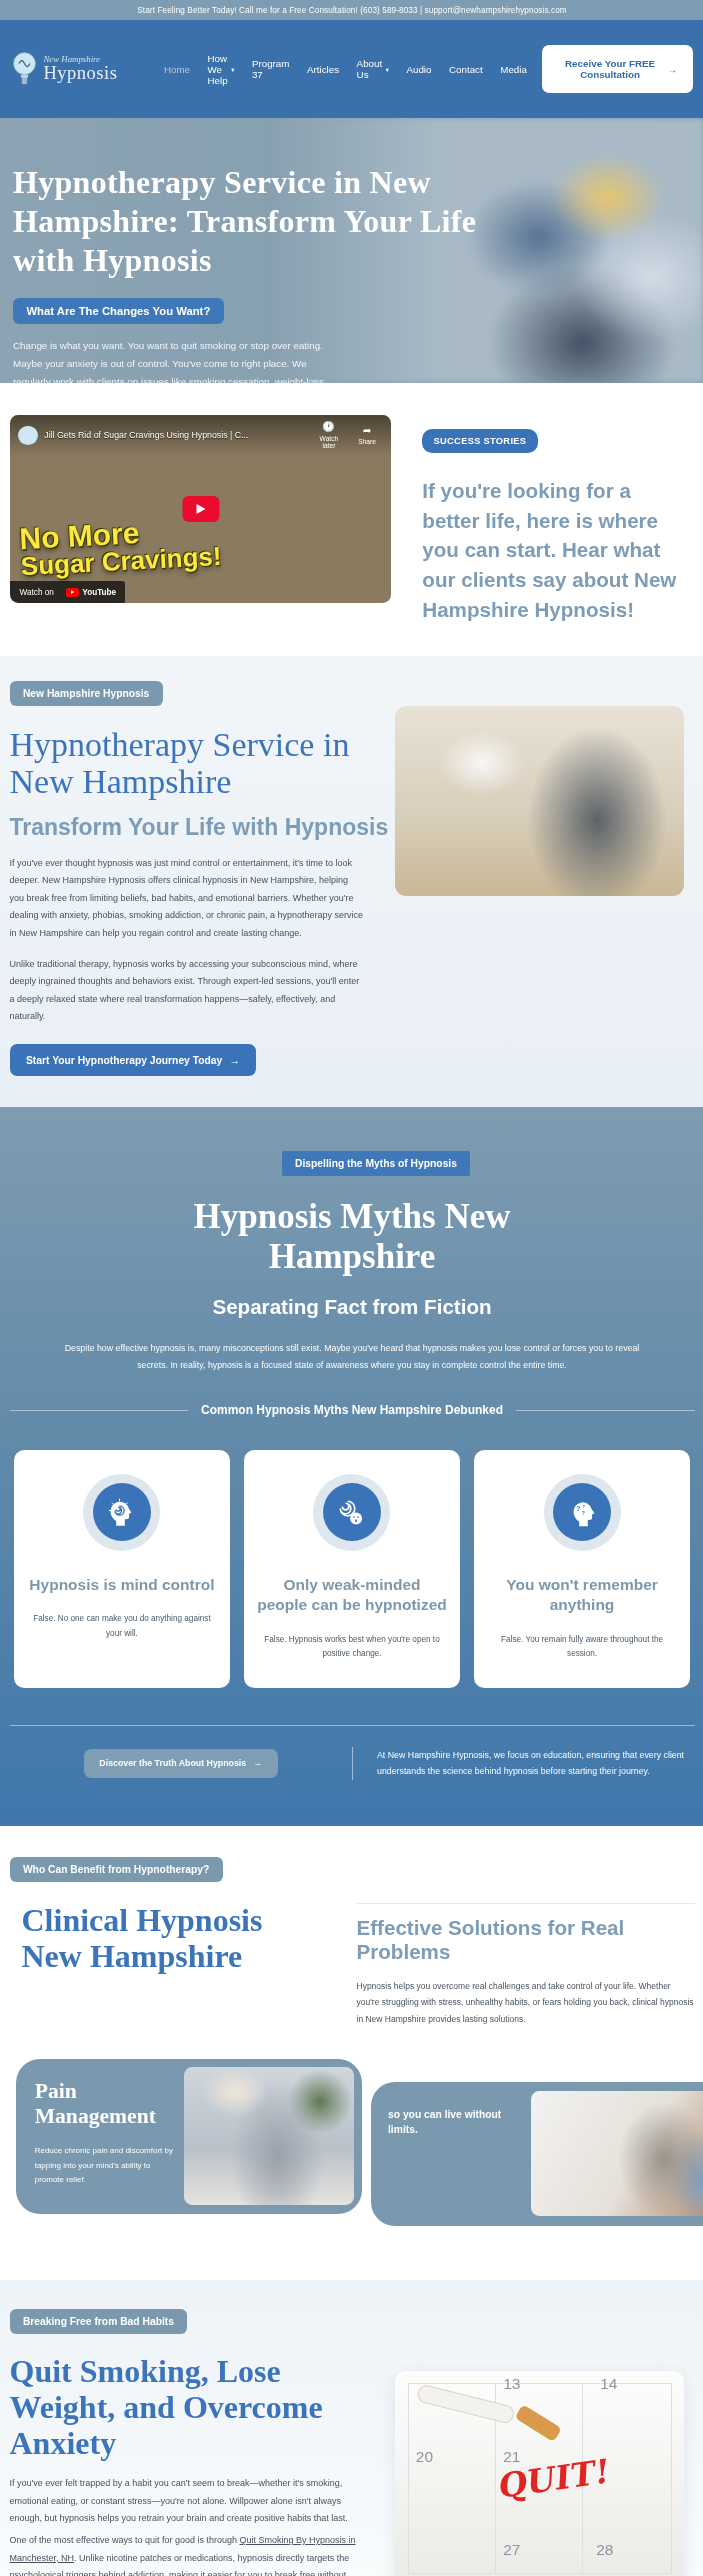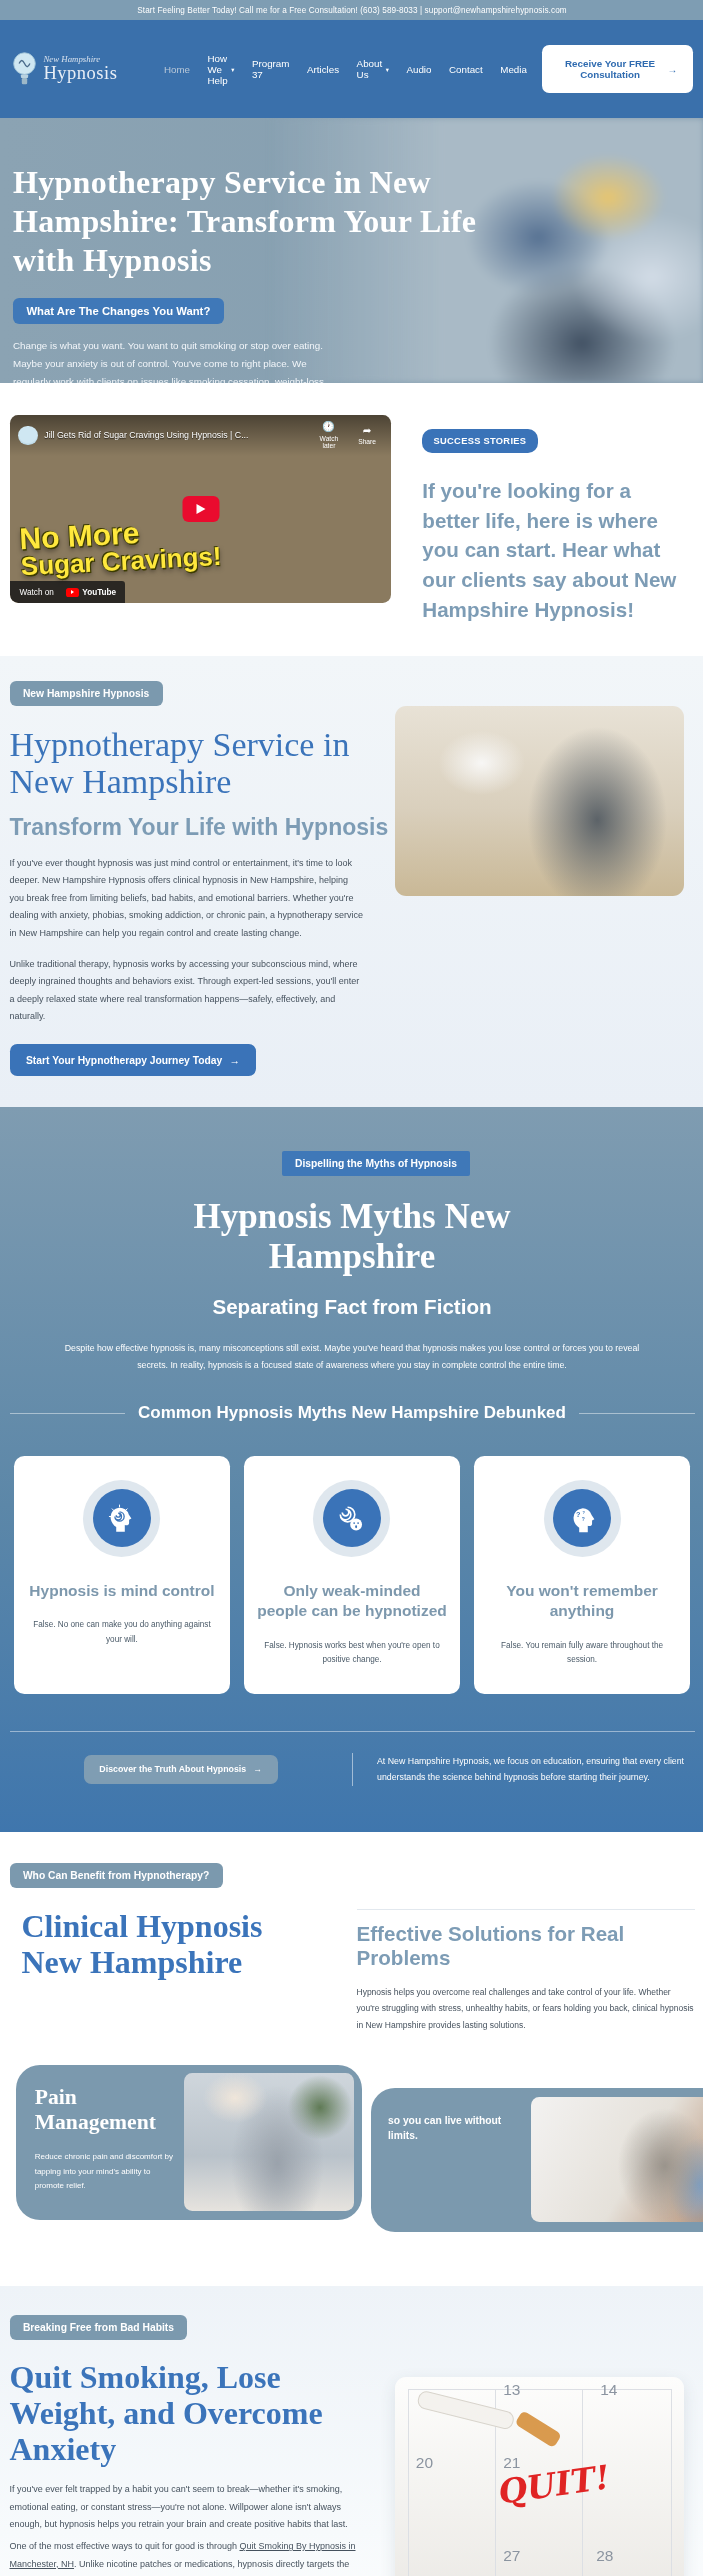--- a/index.html
+++ b/index.html
@@ -85,21 +85,21 @@
 
   
   .myths { background:linear-gradient(180deg,#7f9cb1 0%, #5c87a8 55%, #3f76ad 100%); padding:44px 0 46px; color:#fff; }
   .myths .center { text-align:center; }
   .pill-blue { display:inline-block; background:#3f78b8; color:#fff; font-weight:bold; font-size:10.3px; padding:7.2px 13.4px; border-radius:2px;margin-left:48px; }
   .myths h2 { font-size:35px; line-height:1.15; font-weight:600; margin-top:20.6px; }
   .myths h3 { font-size:20.6px; font-weight:bold; margin-top:17.5px; }
   .myths p.intro { font-size:8.8px; line-height:2; width:592px; margin:20.6px auto 0; }
   .deb-row { display:flex; align-items:center; gap:13.4px; margin-top:28px; }
   .deb-row .line { flex:1; height:0.5px; background:rgba(255,255,255,.45); }
-  .deb-row .t { font-size:17px; font-weight:bold; }
+  .deb-row .t { font-size:12px; font-weight:bold; }
   .cards3 { display:flex; gap:13.4px; margin-top:33px; padding:0 4.1px; }
   .mcard { background:#fff; border-radius:10.3px; flex:1; padding:24px 13.4px 26px; text-align:center; color:#4a5a68; }
   .mcard .ring { width:77px; height:77px; border-radius:50%; background:#dfe7ee; margin:0 auto; display:flex; align-items:center; justify-content:center; }
   .mcard .disc2 { width:58px; height:58px; border-radius:50%; background:#3a73b8; display:flex; align-items:center; justify-content:center; }
   .mcard h4 { color:#7d98ad; font-size:15.5px; line-height:1.3; margin-top:24px; font-weight:bold; }
   .mcard p { font-size:8.2px; line-height:1.8; margin-top:17.5px; }
   .myth-bottom { display:flex; align-items:center; margin-top:37px; border-top:0.5px solid rgba(255,255,255,.45); padding-top:20.6px; gap:0; }
   .myth-bottom .left { width:50%; display:flex; justify-content:center; }
   .myth-bottom .right { width:50%; border-left:0.5px solid rgba(255,255,255,.5); padding-left:24px; font-size:8.8px; line-height:1.9; }
 

